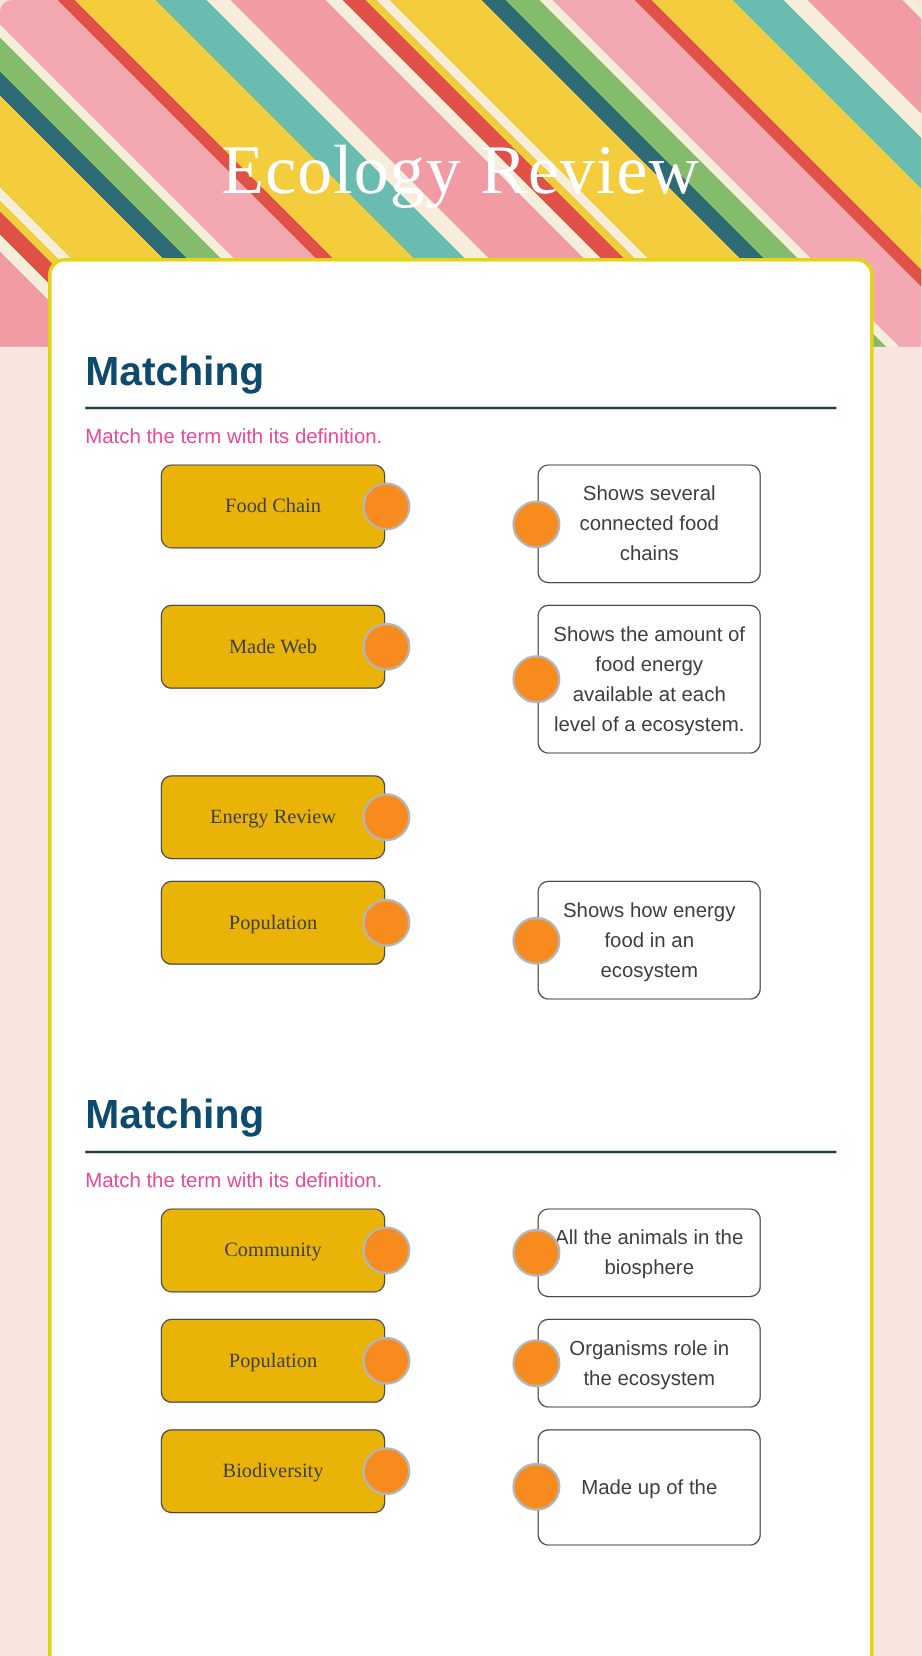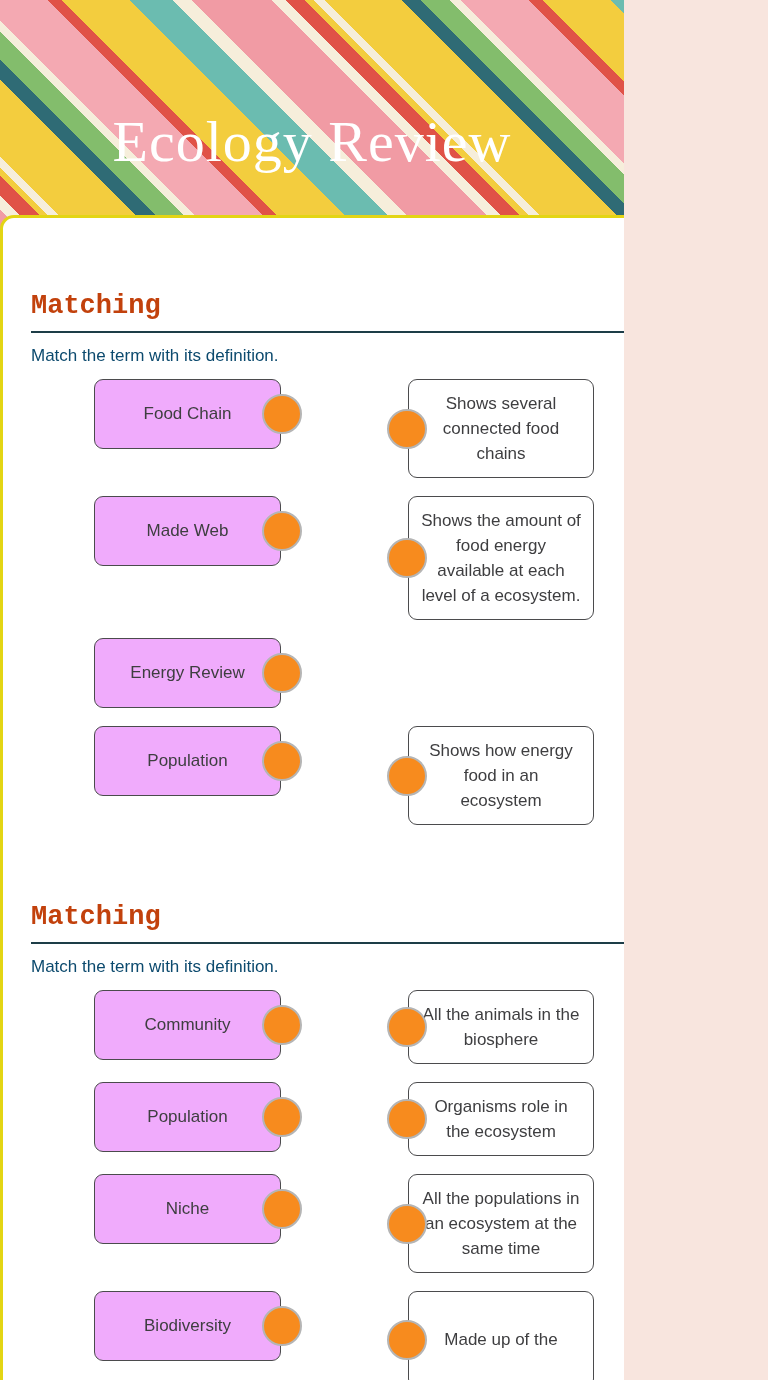--- a/index.html
+++ b/index.html
@@ -1,24 +1,25 @@
 <!DOCTYPE html>
 <html><head>
 <meta charset="utf-8">
 <style>
   * { margin:0; padding:0; box-sizing:border-box; }
   html,body { background:#f8e5de; }
 
   .page {
     position:relative;
-    width:624px;
+    width:768px;
     height:1380px;
     overflow:hidden;
     background:#f8e5de;
     font-family:"Liberation Sans", sans-serif;
+    border-radius:10px;
   }
 
   
   .plaid-header {
     position:absolute;
     top:0; left:0;
     width:768px; height:289px;
     background-color:#f6eedb;
     background-image:
       repeating-linear-gradient(45deg,
@@ -73,62 +74,63 @@
     margin:215px auto 0;
     width:688px;
     min-height:1250px;
     background:#ffffff;
     border:3px solid #e3d514;
     border-radius:14px;
     padding:72px 28px 40px;
   }
 
   .section-heading {
-    font-family:Liberation Mono, monospace;
-    font-size:27px;
+    font-family:Liberation Sans, sans-serif;
+    font-size:34px;
     line-height:1.19;
-    color:#c2410c;
+    color:#0c4a6e;
     margin-bottom:9px;
   }
   .heading-rule {
     border:none;
     border-top:2px solid #1d3d47;
     margin:0 0 12px 0;
   }
   .instruction {
     font-size:17px;
     line-height:22px;
-    color:#0c4a6e;
+    color:#ec4899;
     margin-bottom:12px;
   }
 
   .match-section + .match-section { margin-top:76px; }
 
   .match-area { width:500px; margin:0 auto; }
 
   .match-row {
     display:flex;
     justify-content:space-between;
     align-items:flex-start;
     margin-bottom:18px;
   }
 
   .term-box {
     position:relative;
     width:187px;
     height:70px;
-    background:#f0abfc;
+    background:#eab308;
     border:1px solid #4b4b4d;
     border-radius:9px;
     display:flex;
     align-items:center;
     justify-content:center;
     text-align:center;
     font-size:17px;
     color:#3e3e40;
+    font-family:Liberation Serif, serif;
   }
 
   .def-box {
     position:relative;
     width:186px;
     min-height:72px;
     background:#fff;
     border:1px solid #4b4b4d;
     border-radius:9px;
     display:flex;
@@ -237,30 +239,20 @@
           <div class="term-box">
             <span>Population</span>
             <span class="dot dot-right"></span>
           </div>
           <div class="def-box">
             <span class="dot dot-left"></span>
             <span>Organisms role in the ecosystem</span>
           </div>
         </div>
 
-        <div class="match-row">
-          <div class="term-box">
-            <span>Niche</span>
-            <span class="dot dot-right"></span>
-          </div>
-          <div class="def-box">
-            <span class="dot dot-left"></span>
-            <span>All the populations in an ecosystem at the same time</span>
-          </div>
-        </div>
 
         <div class="match-row">
           <div class="term-box">
             <span>Biodiversity</span>
             <span class="dot dot-right"></span>
           </div>
           <div class="def-box min3">
             <span class="dot dot-left"></span>
             <span>Made up of the</span>
           </div>

